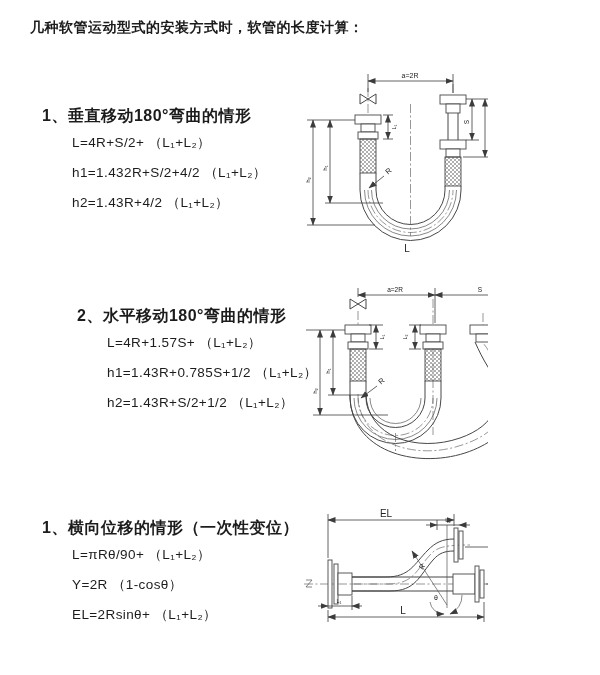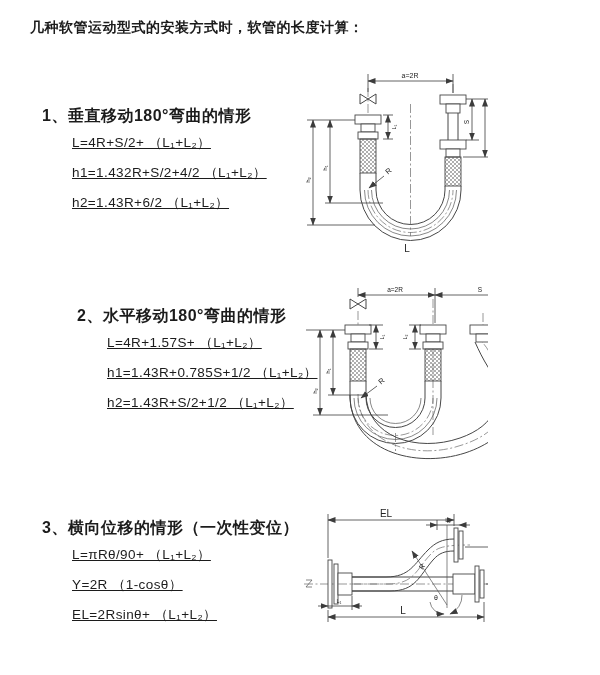--- a/index.html
+++ b/index.html
@@ -1,21 +1,21 @@
 <!DOCTYPE html>
 <html><head>
 <meta charset="utf-8">
 <style>
   html,body{margin:0;padding:0;background:#fff;}
   .page{position:relative;width:488px;height:675px;background:#ffffff;overflow:hidden;
         font-family:"Liberation Sans","DejaVu Sans",sans-serif;color:#1c1c1c;}
   .title{position:absolute;left:30px;top:19px;font-size:14px;font-weight:700;letter-spacing:0.5px;}
   .sec{position:absolute;left:42px;width:270px;}
   .sec .hd{font-size:16px;font-weight:700;height:28px;letter-spacing:0.5px;white-space:nowrap;}
-  .sec .fm{font-size:13.5px;font-weight:500;height:30px;padding-left:30px;letter-spacing:0.4px;white-space:nowrap;text-decoration:underline;}
+  .sec .fm{font-size:13.5px;font-weight:500;height:30px;padding-left:30px;letter-spacing:0.4px;white-space:nowrap;}
   #sec1{top:106px;} #sec2{top:306px;margin-left:35px;} #sec3{top:518px;}
   .dg{position:absolute;}
   #dg1{left:303px;top:68px;} #dg2{left:303px;top:283px;} #dg3{left:298px;top:502px;}
   svg{display:block;}
   svg text{font-family:"Liberation Sans","DejaVu Sans",sans-serif;fill:#222;}
   .ln{stroke:#474747;stroke-width:1;fill:none;}
   .thin{stroke:#555;stroke-width:0.7;fill:none;}
   .dim{stroke:#3c3c3c;stroke-width:0.8;fill:none;}
   .cl{stroke:#6a6a6a;stroke-width:0.7;fill:none;stroke-dasharray:9 2.5 2 2.5;}
   .fit{fill:#ffffff;stroke:#474747;stroke-width:0.9;}
@@ -25,32 +25,32 @@
 <body>
 
 <div class="page">
 
   <div class="title">几种软管运动型式的安装方式时，软管的长度计算：</div>
 
   <div class="sec" id="sec1">
     <div class="hd">1、垂直移动180°弯曲的情形</div>
     <div class="fm">L=4R+S/2+ （L₁+L₂）</div>
     <div class="fm">h1=1.432R+S/2+4/2 （L₁+L₂）</div>
-    <div class="fm">h2=1.43R+6/2 （L₁+L₂）</div>
+    <div class="fm">h2=1.43R+4/2 （L₁+L₂）</div>
   </div>
 
   <div class="sec" id="sec2">
     <div class="hd">2、水平移动180°弯曲的情形</div>
     <div class="fm">L=4R+1.57S+ （L₁+L₂）</div>
     <div class="fm">h1=1.43R+0.785S+1/2 （L₁+L₂）</div>
     <div class="fm">h2=1.43R+S/2+1/2 （L₁+L₂）</div>
   </div>
 
   <div class="sec" id="sec3">
-    <div class="hd">3、横向位移的情形（一次性变位）</div>
+    <div class="hd">1、横向位移的情形（一次性变位）</div>
     <div class="fm">L=πRθ/90+ （L₁+L₂）</div>
     <div class="fm">Y=2R （1-cosθ）</div>
     <div class="fm">EL=2Rsinθ+ （L₁+L₂）</div>
   </div>
 
   <svg class="dg" id="dg1" width="292" height="192" viewBox="0 0 292 192">
     <defs>
       <marker id="ae" markerUnits="userSpaceOnUse" markerWidth="9" markerHeight="7" refX="7.5" refY="3" orient="auto">
         <path d="M0,0 L8,3 L0,6 Z" fill="#3c3c3c"></path>
       </marker>

